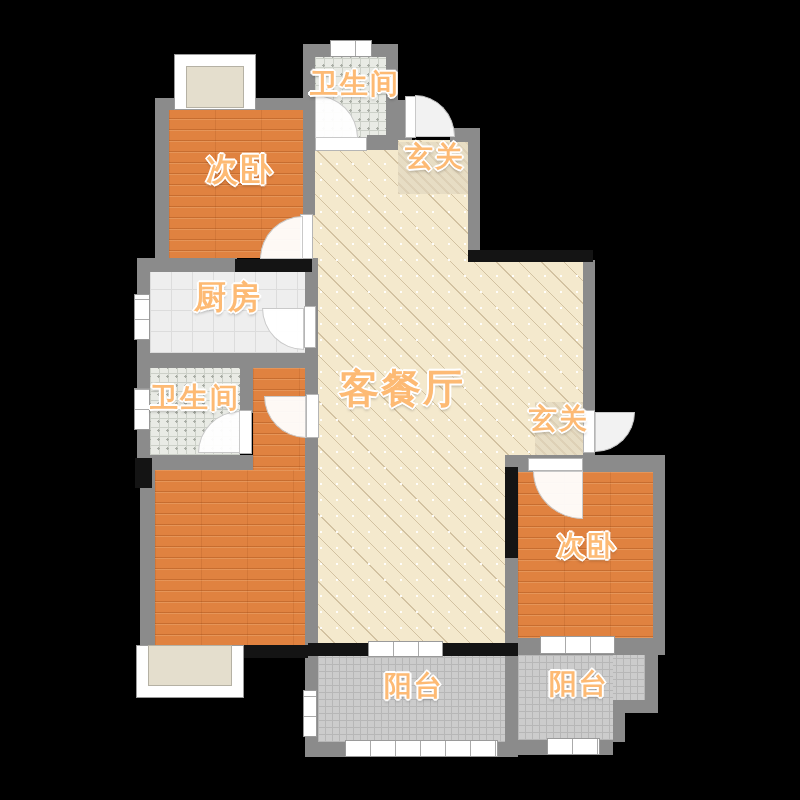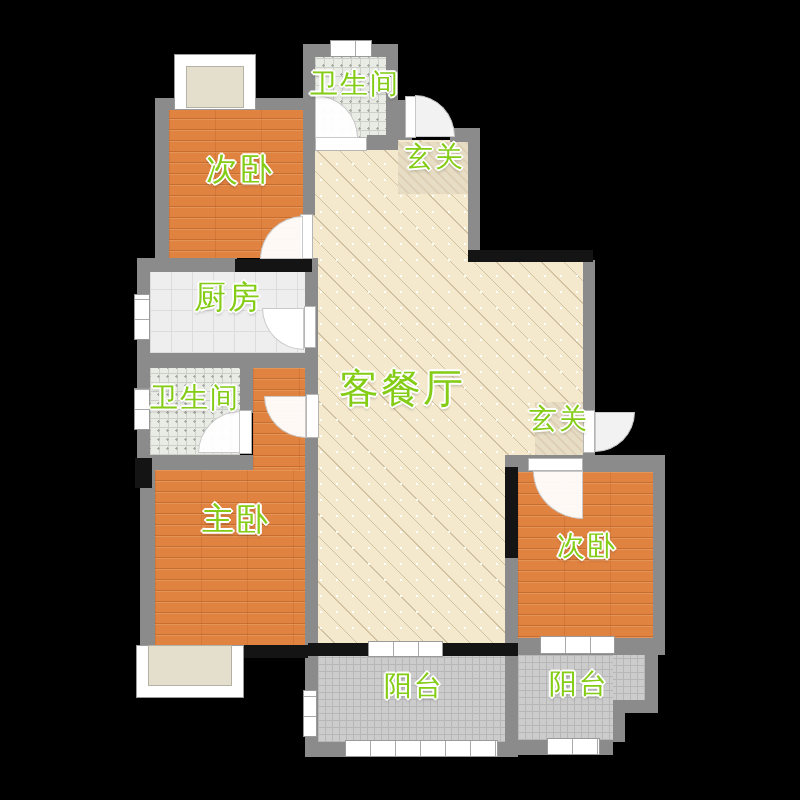--- a/index.html
+++ b/index.html
@@ -38,21 +38,21 @@
   
   .window{background-color:#fff;border:1px solid #9a9a9a;}
   .window.h{background-image:repeating-linear-gradient(90deg, rgba(0,0,0,0) 0 24px, #aaa 24px 25px);}
   .window.v{background-image:repeating-linear-gradient(0deg, rgba(0,0,0,0) 0 19px, #aaa 19px 20px);}
   .bay{background:#fff;border:1px solid #9a9a9a;}
   .bay-inner{background:#e4decd;border:1px solid #b5b1a4;}
   
   .leaf{background:#fff;border:1px solid #b5b5b5;}
   .arc{background:rgba(255,255,255,0.95);border:1px solid #c9c9c9;}
   
-  .room-label{position:absolute;transform:translate(-50%,-50%);font-weight:normal;color:#84cc16;
+  .room-label{position:absolute;transform:translate(-50%,-50%);font-weight:bold;color:#fdba74;
     white-space:nowrap;letter-spacing:2px;z-index:30;
     text-shadow:-2px 0 #fff,2px 0 #fff,0 -2px #fff,0 2px #fff,
                 -1px -1px #fff,1px -1px #fff,-1px 1px #fff,1px 1px #fff,0 3px 3px rgba(0,0,0,0.25);}
   .z1{z-index:1}.z2{z-index:2}.z3{z-index:3}.z4{z-index:4}.z5{z-index:5}
 </style>
 </head>
 <body>
 
 <div class="plan">
 
@@ -141,18 +141,17 @@
   <div class="abs z5 leaf" style="left:528px;top:458px;width:55px;height:13px;"></div>
   <div class="abs z5 arc" style="left:533px;top:471px;width:50px;height:48px;border-radius:0 0 0 100%;"></div>
 
   <span class="room-label" style="left:240px;top:170px;font-size:32px;">次卧</span>
   <span class="room-label" style="left:355px;top:84px;font-size:28px;">卫生间</span>
   <span class="room-label" style="left:435px;top:157px;font-size:28px;">玄关</span>
   <span class="room-label" style="left:228px;top:298px;font-size:32px;">厨房</span>
   <span class="room-label" style="left:195px;top:398px;font-size:28px;">卫生间</span>
   <span class="room-label" style="left:402px;top:388px;font-size:40px;">客餐厅</span>
   <span class="room-label" style="left:559px;top:419px;font-size:28px;">玄关</span>
-  <span class="room-label" style="left:236px;top:520px;font-size:32px;">主卧</span>
   <span class="room-label" style="left:587px;top:546px;font-size:28px;">次卧</span>
   <span class="room-label" style="left:414px;top:686px;font-size:28px;">阳台</span>
   <span class="room-label" style="left:579px;top:684px;font-size:28px;">阳台</span>
 
 </div>
 
 </body></html>

